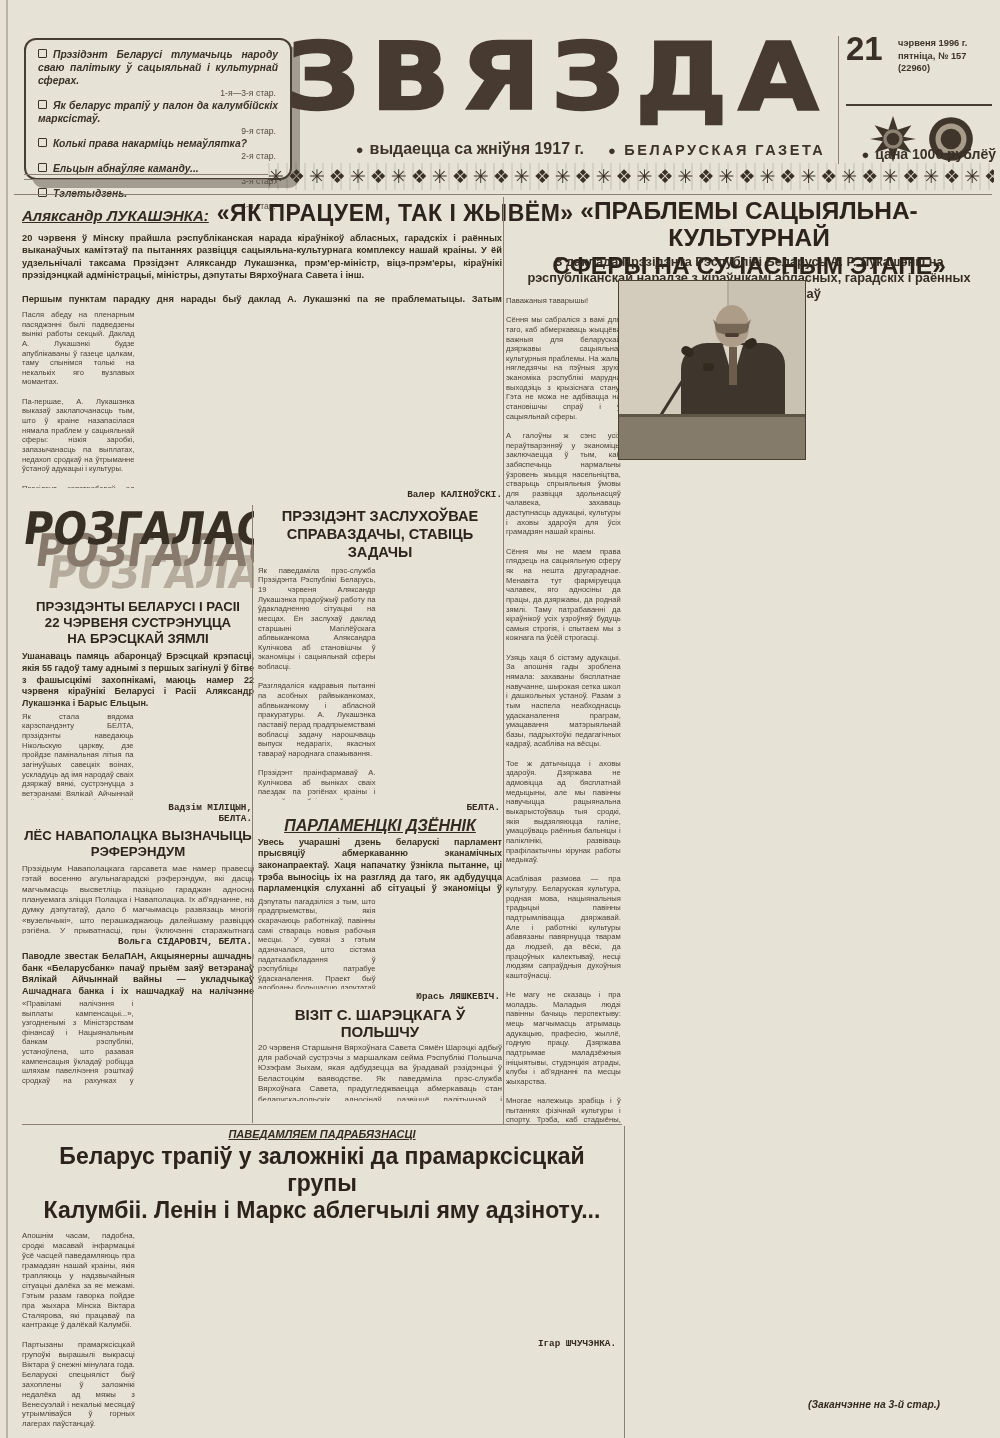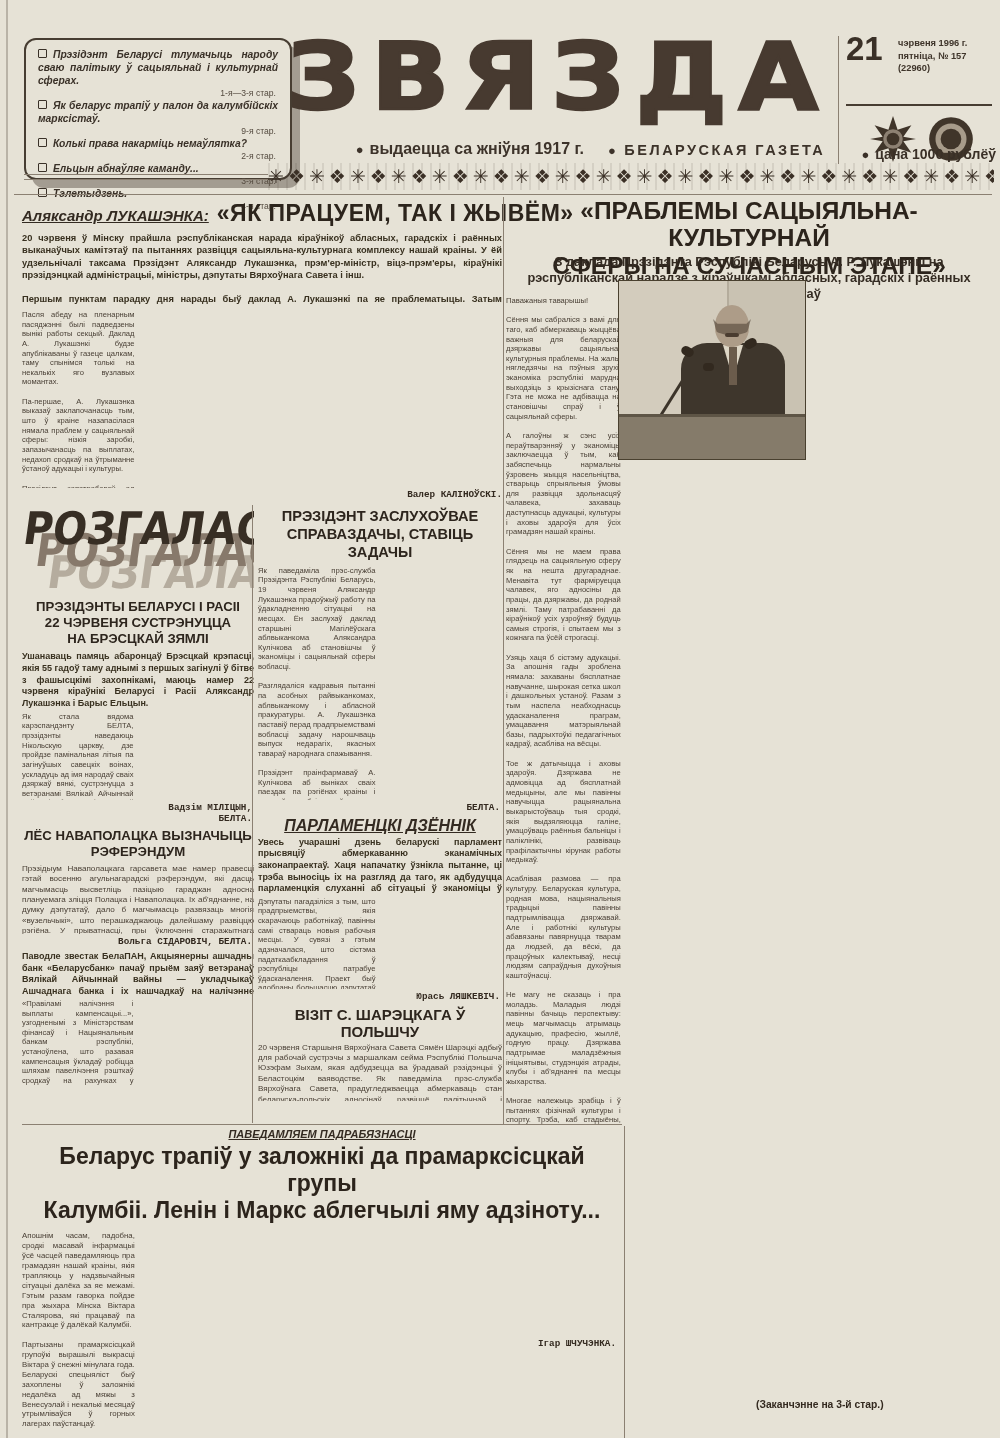--- a/index.html
+++ b/index.html
@@ -62,21 +62,21 @@
   .ph-shirt{position:absolute;left:104px;top:64px;width:20px;height:34px;background:#ddd6c6;clip-path:polygon(0 0,100% 0,50% 100%);}
   .ph-tie{position:absolute;left:110px;top:66px;width:8px;height:38px;background:#6b5c4c;}
   .ph-podium{position:absolute;left:0;bottom:0;width:100%;height:42px;background:#857b6a;border-top:3px solid #5e5546;}
   .ph-mic1{position:absolute;left:18px;top:78px;width:3px;height:92px;background:#3c342a;transform:rotate(32deg);transform-origin:bottom;}
   .ph-mic2{position:absolute;left:52px;top:92px;width:2.5px;height:78px;background:#3c342a;transform:rotate(18deg);transform-origin:bottom;}
   .ph-mic3{position:absolute;right:24px;top:70px;width:2.5px;height:100px;background:#3c342a;transform:rotate(-26deg);transform-origin:bottom;}
   .ph-michead1{position:absolute;left:62px;top:66px;width:13px;height:9px;border-radius:5px;background:#32291f;transform:rotate(30deg);}
   .ph-michead2{position:absolute;left:84px;top:82px;width:11px;height:8px;border-radius:5px;background:#32291f;}
   .ph-michead3{position:absolute;right:48px;top:58px;width:13px;height:9px;border-radius:5px;background:#32291f;transform:rotate(-28deg);}
   .continuation{left:756px;top:1396px;width:236px;background:#e6e2d6;font-weight:bold;font-size:10.3px;
-      text-align:left;color:#33291f;padding:3px 0;}
+      text-align:center;color:#33291f;padding:3px 0;font-style:italic;}
   
   .left-stack{left:22px;top:503px;width:232px;height:624px;overflow:hidden;}
   .mid-stack{left:258px;top:503px;width:244px;height:624px;overflow:hidden;}
   .logo-wrap{position:relative;height:92px;overflow:hidden;margin-bottom:2px;}
   .logo-l{position:absolute;font-family:"DejaVu Sans",sans-serif;font-weight:bold;font-size:40px;
       letter-spacing:0;transform:skewX(-8deg) scaleY(1.12);white-space:nowrap;}
   .logo-1{color:#372e24;left:2px;top:2px;}
   .logo-2{color:#87796b;left:14px;top:24px;}
   .logo-3{color:#b5ac9e;left:26px;top:46px;}
   .stack-head{font-weight:bold;text-align:center;color:#2d251d;white-space:pre-line;}

